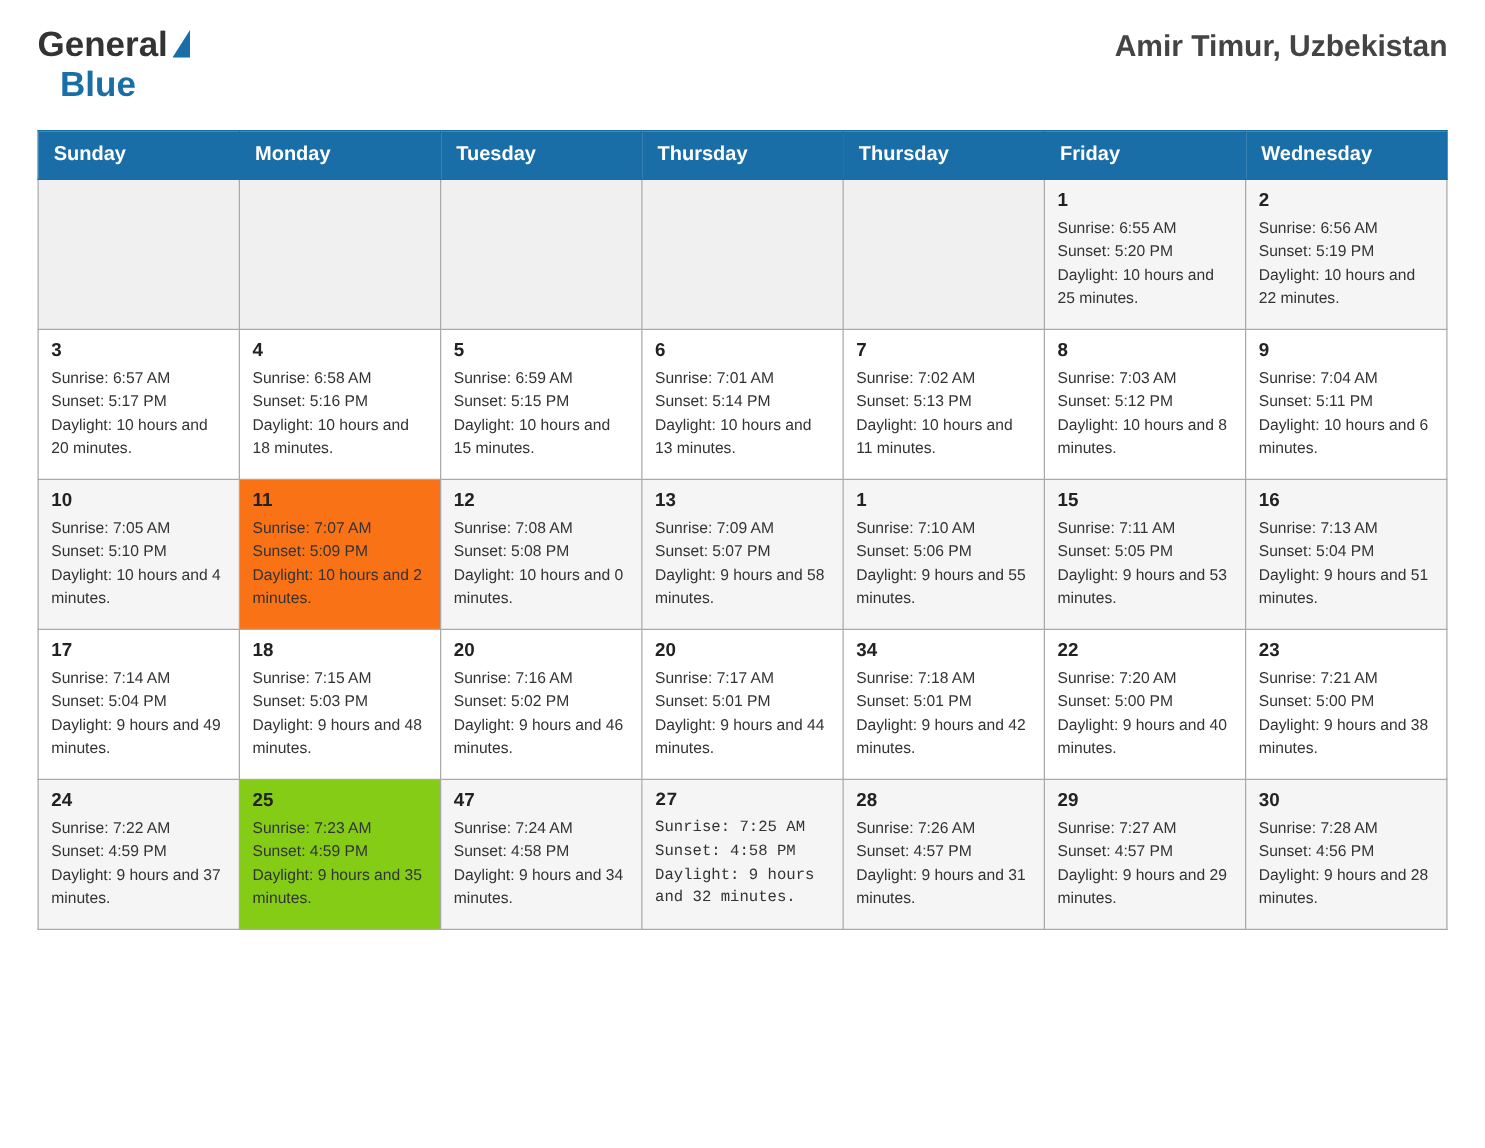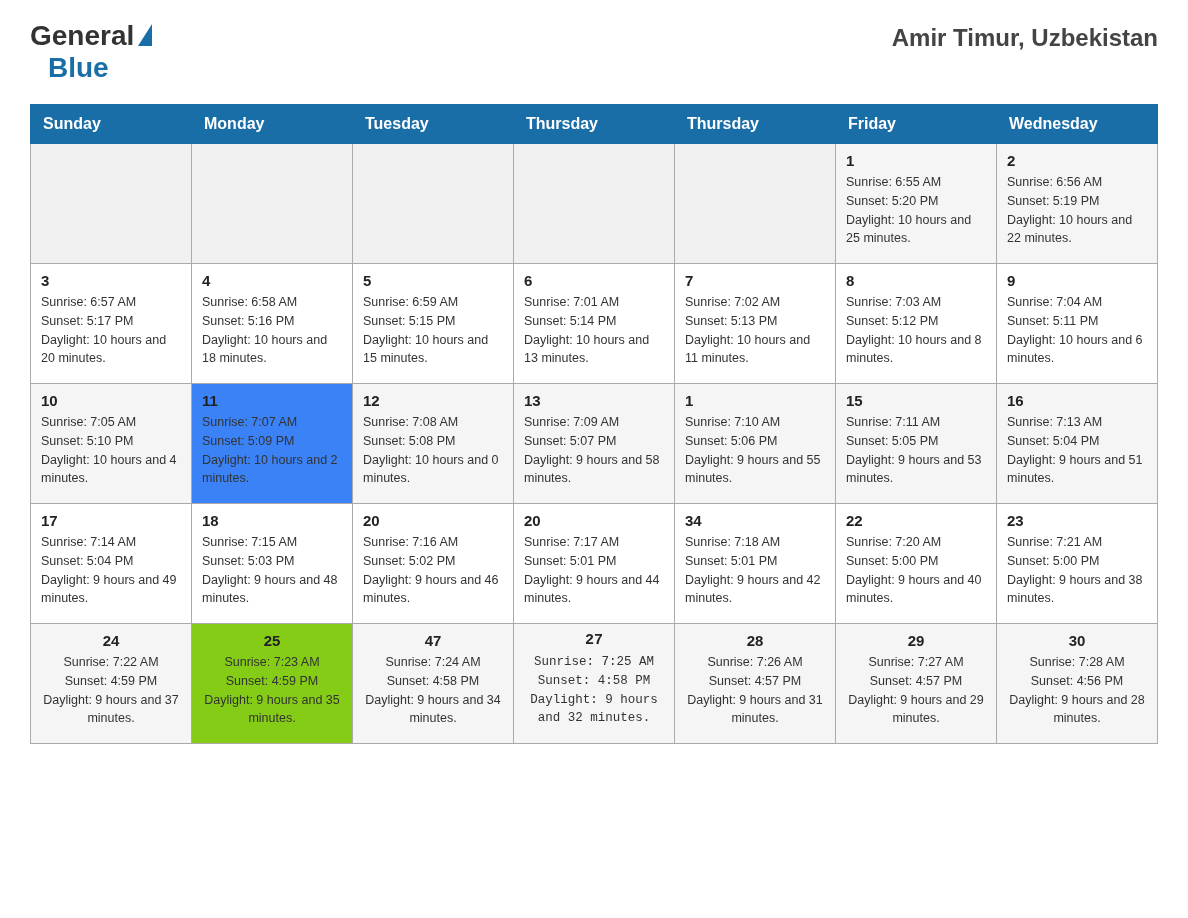--- a/index.html
+++ b/index.html
@@ -176,21 +176,21 @@
         <td style="background: rgb(255, 255, 255);">
           <div class="day-number">9</div>
           <div class="day-info">Sunrise: 7:04 AM<br>Sunset: 5:11 PM<br>Daylight: 10 hours and 6 minutes.</div>
         </td>
       </tr>
       <tr style="background: rgb(245, 245, 245);">
         <td style="background: rgb(245, 245, 245);">
           <div class="day-number">10</div>
           <div class="day-info">Sunrise: 7:05 AM<br>Sunset: 5:10 PM<br>Daylight: 10 hours and 4 minutes.</div>
         </td>
-        <td style="background: #3b82f6;">
+        <td style="background: #f97316;">
           <div class="day-number">11</div>
           <div class="day-info">Sunrise: 7:07 AM<br>Sunset: 5:09 PM<br>Daylight: 10 hours and 2 minutes.</div>
         </td>
         <td style="background: rgb(245, 245, 245);">
           <div class="day-number">12</div>
           <div class="day-info">Sunrise: 7:08 AM<br>Sunset: 5:08 PM<br>Daylight: 10 hours and 0 minutes.</div>
         </td>
         <td style="background: rgb(245, 245, 245);">
           <div class="day-number">13</div>
           <div class="day-info">Sunrise: 7:09 AM<br>Sunset: 5:07 PM<br>Daylight: 9 hours and 58 minutes.</div>
@@ -231,21 +231,21 @@
         </td>
         <td style="background: rgb(255, 255, 255);">
           <div class="day-number">22</div>
           <div class="day-info">Sunrise: 7:20 AM<br>Sunset: 5:00 PM<br>Daylight: 9 hours and 40 minutes.</div>
         </td>
         <td style="background: rgb(255, 255, 255);">
           <div class="day-number">23</div>
           <div class="day-info">Sunrise: 7:21 AM<br>Sunset: 5:00 PM<br>Daylight: 9 hours and 38 minutes.</div>
         </td>
       </tr>
-      <tr style="background: rgb(245, 245, 245); text-align: center;">
+      <tr style="background: rgb(245, 245, 245);">
         <td style="background: rgb(245, 245, 245);">
           <div class="day-number">24</div>
           <div class="day-info">Sunrise: 7:22 AM<br>Sunset: 4:59 PM<br>Daylight: 9 hours and 37 minutes.</div>
         </td>
         <td style="background: #84cc16;">
           <div class="day-number">25</div>
           <div class="day-info">Sunrise: 7:23 AM<br>Sunset: 4:59 PM<br>Daylight: 9 hours and 35 minutes.</div>
         </td>
         <td style="background: rgb(245, 245, 245);">
           <div class="day-number">47</div>

